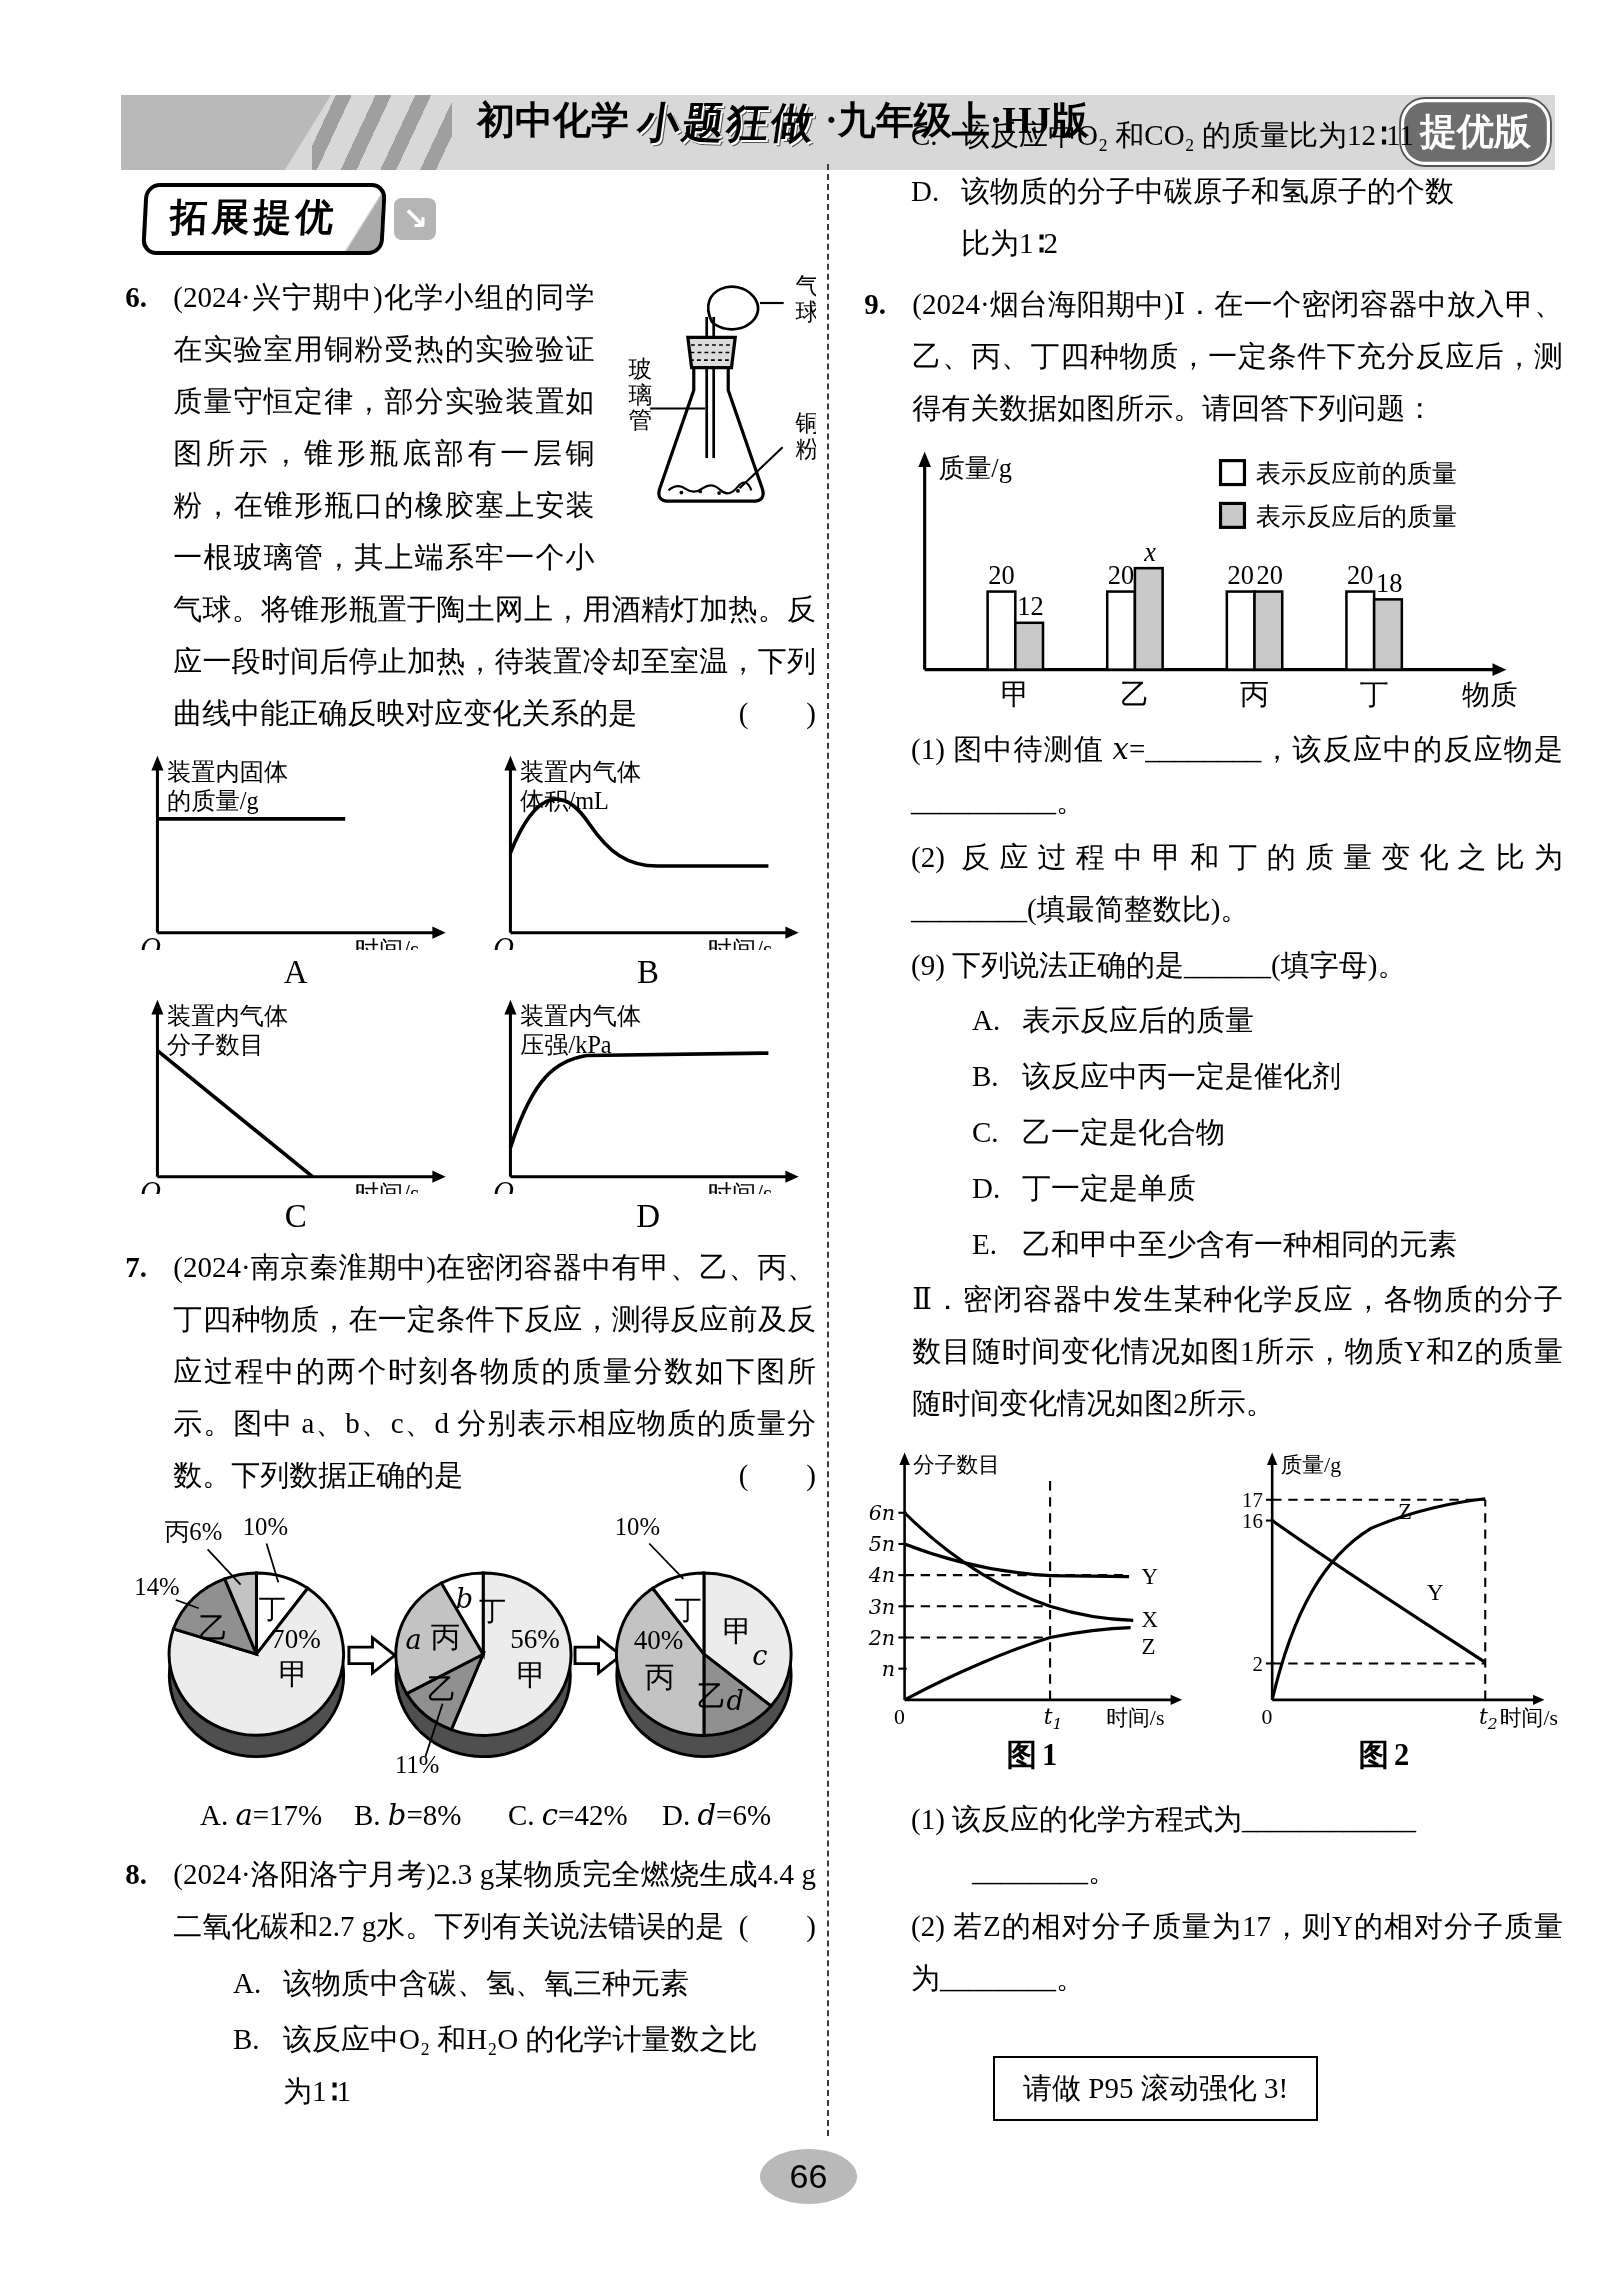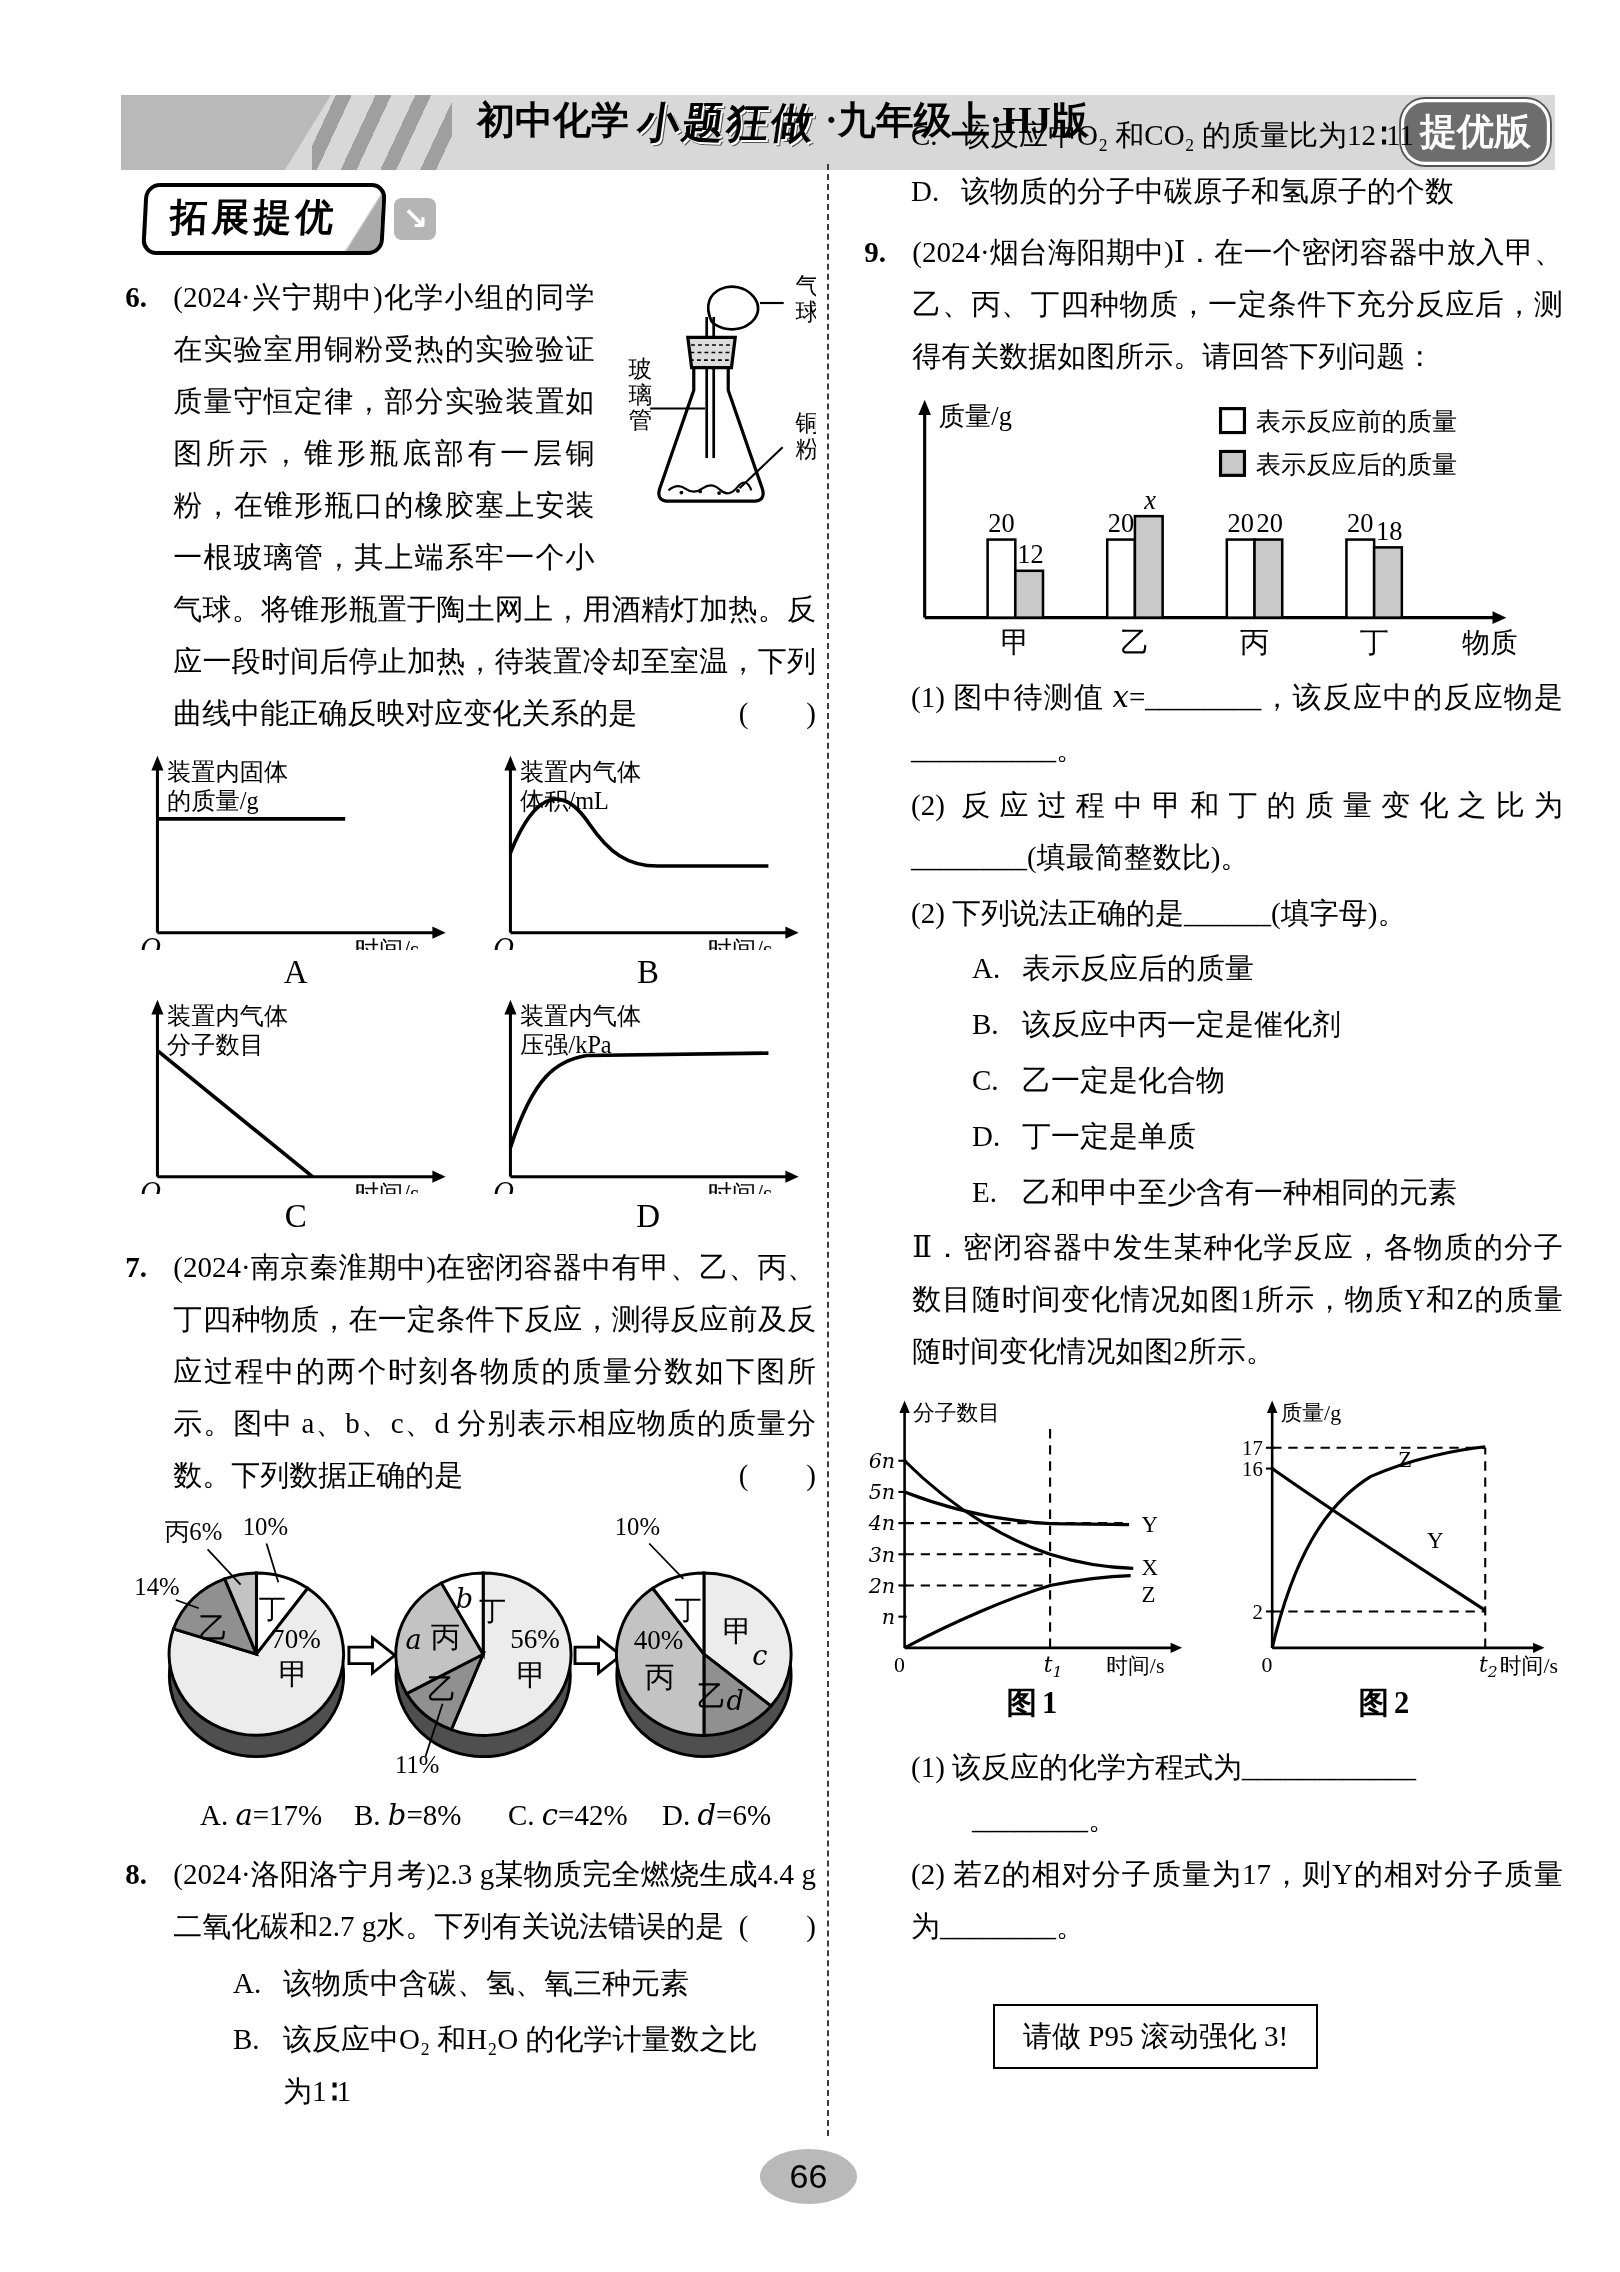--- a/index.html
+++ b/index.html
@@ -279,20 +279,21 @@
   <div class="rcol">
 
     <div class="opt" style="margin-left:48px;">
       <div class="ok">C.</div>
         <div class="ob">该反应中O₂ 和CO₂ 的质量比为12∶11</div>
     </div>
     <div class="opt" style="margin-left:48px;">
       <div class="ok">D.</div>
       <div class="ob">
           <div>该物质的分子中碳原子和氢原子的个数</div>
+          <div>比为1∶2</div>
         </div>
     </div>
 
     
     <div class="item" style="margin-top:9px;">
       <div class="num">9.</div>
       <div class="body">(2024·烟台海阳期中)Ⅰ．在一个密闭容器中放入甲、乙、丙、丁四种物质，一定条件下充分反应后，测得有关数据如图所示。请回答下列问题：</div>
     </div>
 
     
@@ -336,21 +337,21 @@
     <div class="sub">
       <div class="sn"></div>
       <div class="sb" style="margin-left:-61px;"><span>(1) 图中待测值 </span><i class="vletter">x</i><span>=________，该反应中的反应物是__________。</span></div>
     </div>
     <div class="sub">
       <div class="sn"></div>
       <div class="sb" style="margin-left:-61px;">(2) 反应过程中甲和丁的质量变化之比为________(填最简整数比)。</div>
     </div>
     <div class="sub">
       <div class="sn"></div>
-      <div class="sb" style="margin-left:-61px;">(2) 下列说法正确的是______(填字母)。</div>
+      <div class="sb" style="margin-left:-61px;">(9) 下列说法正确的是______(填字母)。</div>
     </div>
 
     <div class="opt">
         <div class="ok">A.</div>
         <div class="ob">表示反应后的质量</div>
       </div>
     <div class="opt">
         <div class="ok">B.</div>
         <div class="ob">该反应中丙一定是催化剂</div>
       </div>

